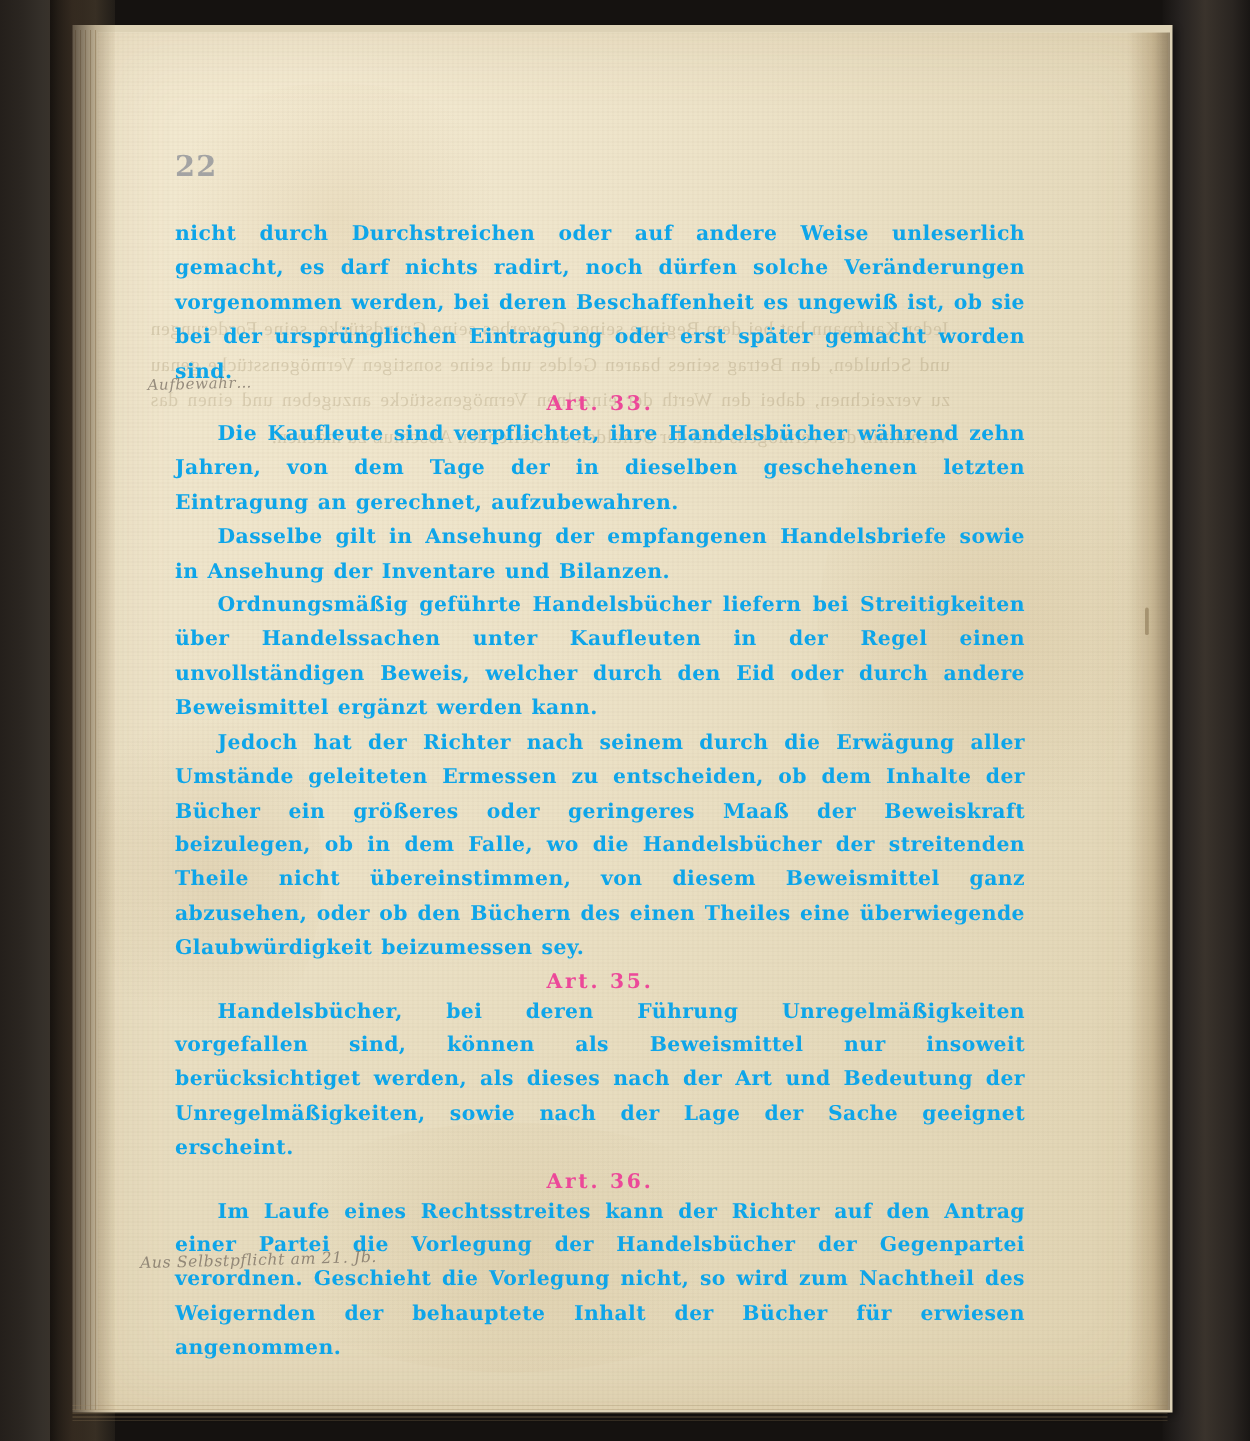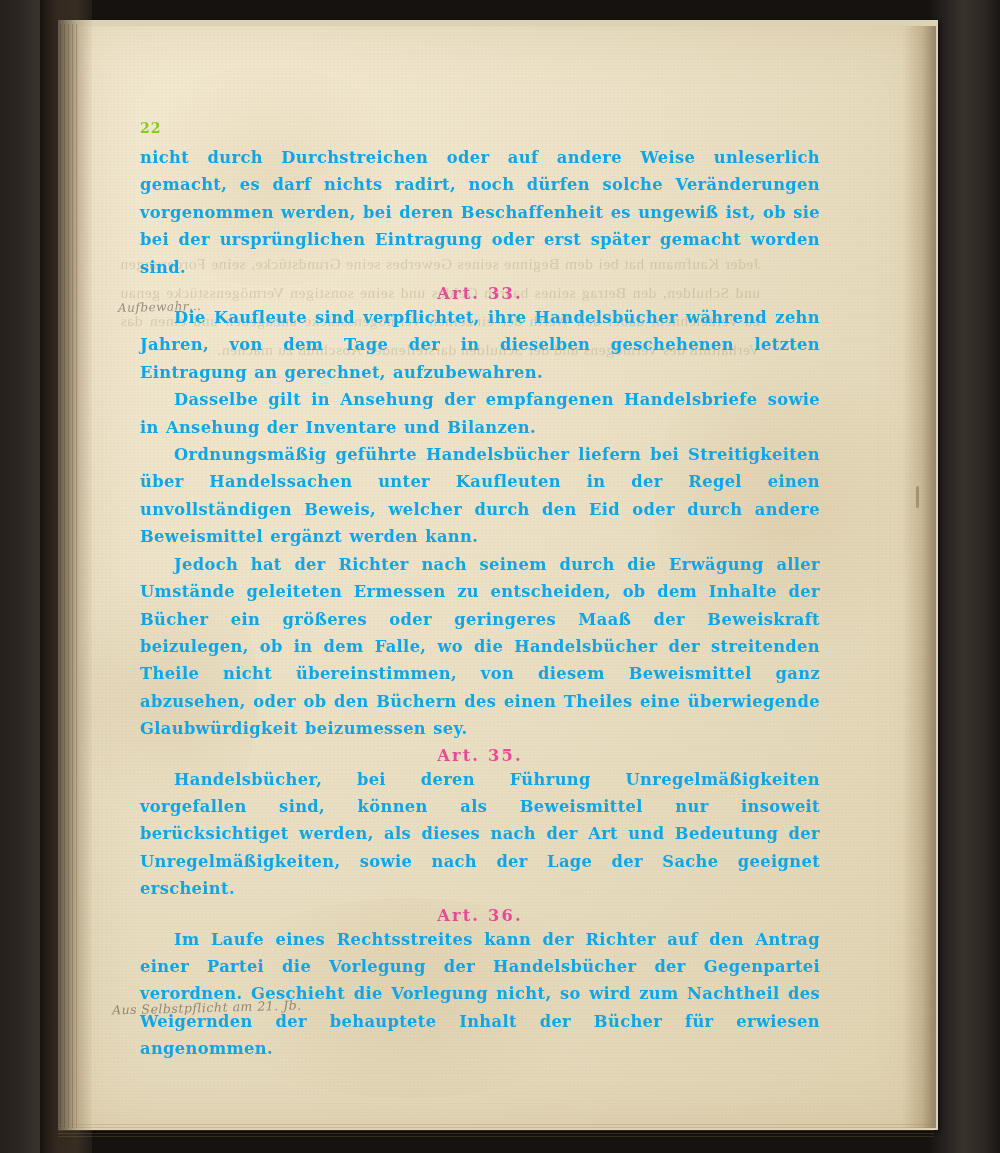--- a/index.html
+++ b/index.html
@@ -114,25 +114,25 @@
   
   .textblock {
     position: absolute;
     left: 140px;
     top: 120px;
     width: 680px;
   }
 
   .folio {
     font-family: "Liberation Serif", serif;
-    font-size: 14px;
+    font-size: 23px;
     font-weight: 700;
-    color: #84cc16;
+    color: #a3a3a3;
     letter-spacing: 1px;
-    margin-bottom: 8px;
+    margin-bottom: 26px;
   }
 
   p.para {
     margin: 0;
     font-size: 16.3px;
     line-height: 27.4px;
     color: #0ea5e9;
     text-align: justify;
     text-justify: inter-word;
     letter-spacing: 0.35px;

